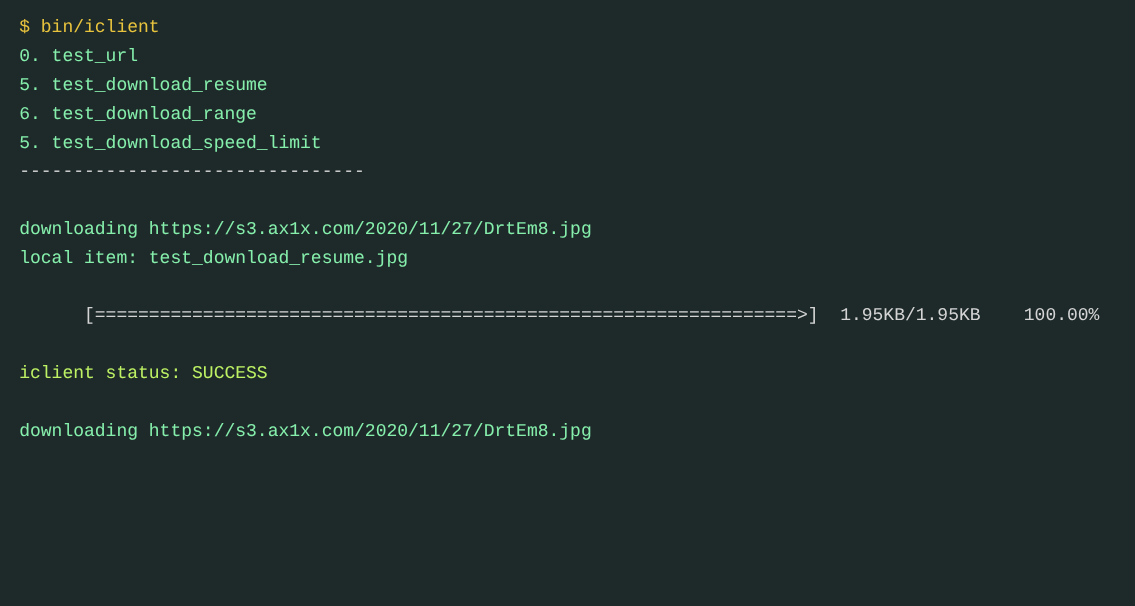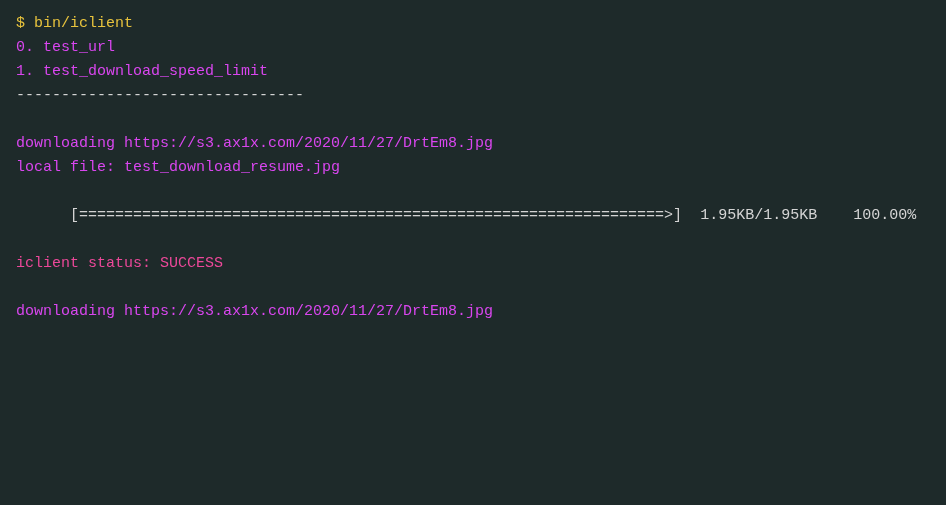--- a/index.html
+++ b/index.html
@@ -27,53 +27,55 @@
 
     .line {
       white-space: pre;
     }
 
     .prompt {
       color: #e8c33d;
     }
 
     .text-normal {
-      color: #d946ef;
+      color: #86efac;
     }
 
     .text-success {
-      color: #ec4899;
+      color: #bef264;
     }
 
     .progress-bar {
       color: #d4d4d4;
     }
 
     .separator {
       color: #d4d4d4;
     }
   </style>
 </head>
 <body>
 
 <div class="terminal">
 
   <div class="line prompt">$ bin/iclient</div>
 
   <div>
     <div class="line text-normal">0. test_url</div>
-    <div class="line text-normal">1. test_download_speed_limit</div>
+    <div class="line text-normal">5. test_download_resume</div>
+    <div class="line text-normal">6. test_download_range</div>
+    <div class="line text-normal">5. test_download_speed_limit</div>
   </div>
 
   <div class="line separator">--------------------------------</div>
   <div class="line">&nbsp;</div>
 
   <div>
     <div class="line text-normal">downloading https://s3.ax1x.com/2020/11/27/DrtEm8.jpg</div>
-    <div class="line text-normal">local file: test_download_resume.jpg</div>
+    <div class="line text-normal">local item: test_download_resume.jpg</div>
     <div class="line progress-bar">
       <span>[=================================================================&gt;]</span><span>  1.95KB/1.95KB    100.00%</span>
     </div>
     <div class="line text-success">iclient status: SUCCESS</div>
   </div>
 
   <div class="line">&nbsp;</div>
 
   <div>
     <div class="line text-normal">downloading https://s3.ax1x.com/2020/11/27/DrtEm8.jpg</div>

